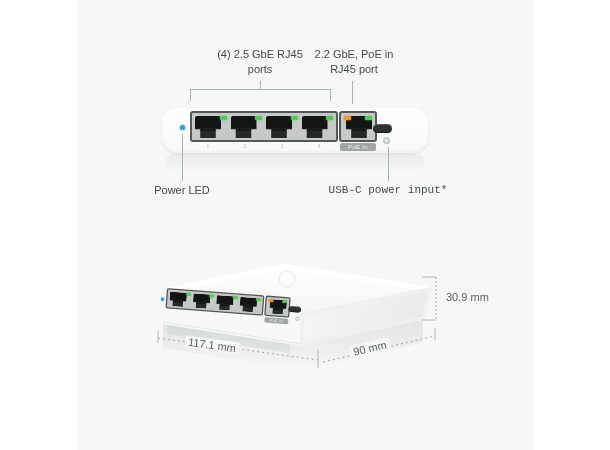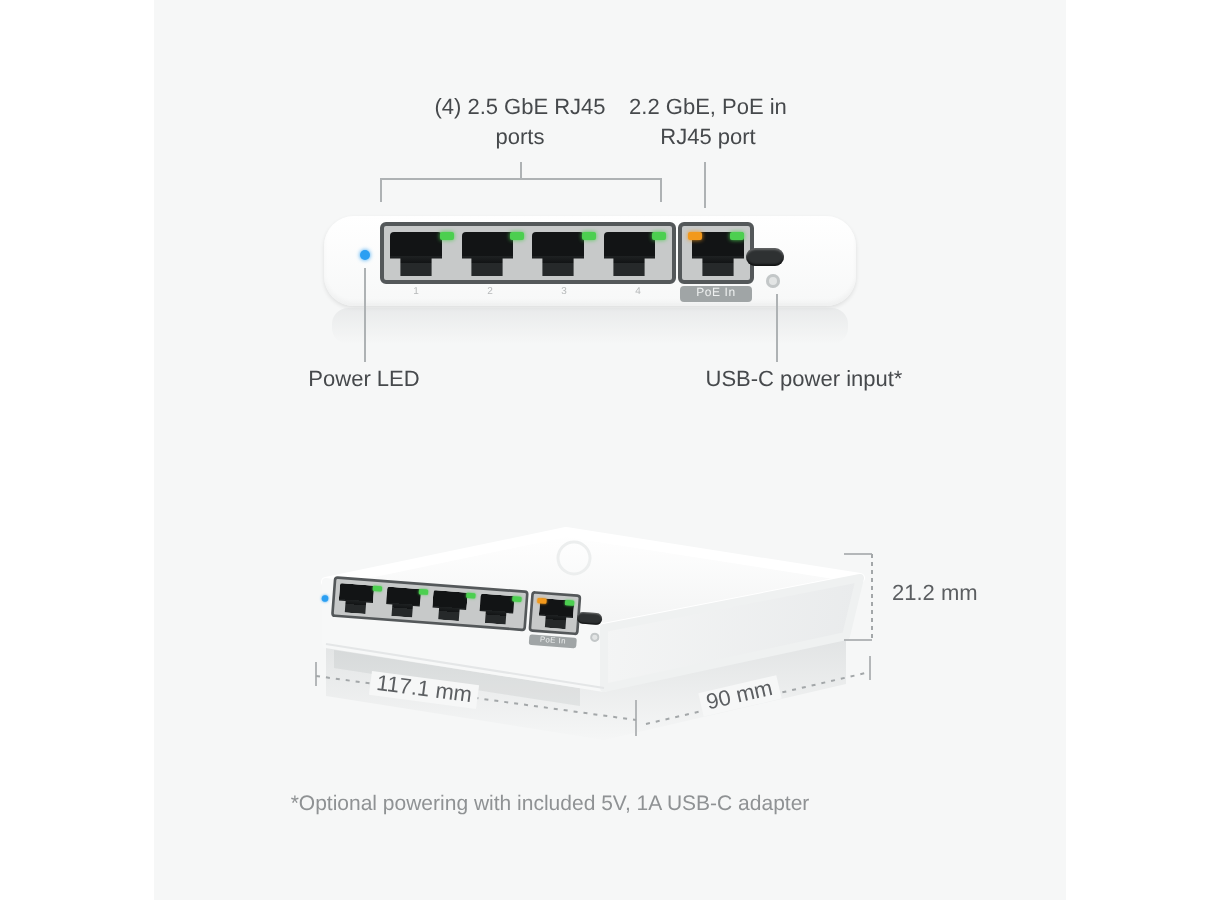--- a/index.html
+++ b/index.html
@@ -122,21 +122,21 @@
 
       <div class="poe-badge">PoE In</div>
       <div class="usbc"></div>
       <div class="reset-btn"></div>
     </div>
     <div id="front-reflection"></div>
 
     <div class="cline vline" style="left:182px; top:134px; height:47px;"></div>
     <div class="cline vline" style="left:388px; top:147px; height:34px;"></div>
     <div class="callout" style="left:122px; top:183px; width:120px;text-align:center;">Power LED</div>
-    <div class="callout" style="left:337px; top:183px; width:130px;">USB-C power input*</div>
+    <div class="callout" style="left:323px; top:183px; width:130px;font-family:Liberation Mono, monospace;">USB-C power input*</div>
   </div>
 
   <div>
     <div id="iso-wrap">
       <svg width="350" height="135" viewBox="0 0 350 135">
         <defs>
           <linearGradient id="reflGrad" x1="0" y1="66" x2="0" y2="120" gradientUnits="userSpaceOnUse">
             <stop offset="0" stop-color="#d0d3d4" stop-opacity="0.55"></stop>
             <stop offset="1" stop-color="#d0d3d4" stop-opacity="0"></stop>
           </linearGradient>
@@ -200,17 +200,16 @@
           <span class="led green"></span>
         </div>
       </div>
       <div class="poe-badge">PoE In</div>
       <div class="usbc"></div>
       <div class="reset-btn"></div>
     </div>
 
     <div class="dim-label" id="dim-width">117.1 mm</div>
     <div class="dim-label" id="dim-depth">90 mm</div>
-    <div class="dim-label" id="dim-height">21.2 mm</div>
+    <div class="dim-label" id="dim-height">30.9 mm</div>
   </div>
 
-  <div id="footnote">*Optional powering with included 5V, 1A USB-C adapter</div>
 </div>
 
 </body></html>

